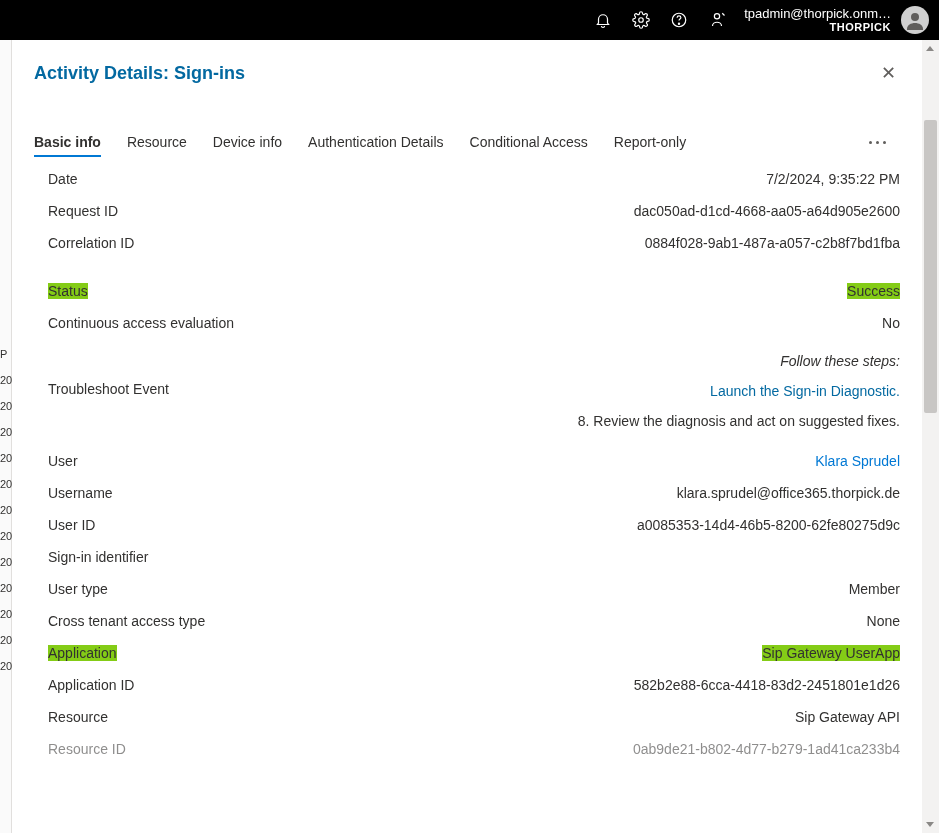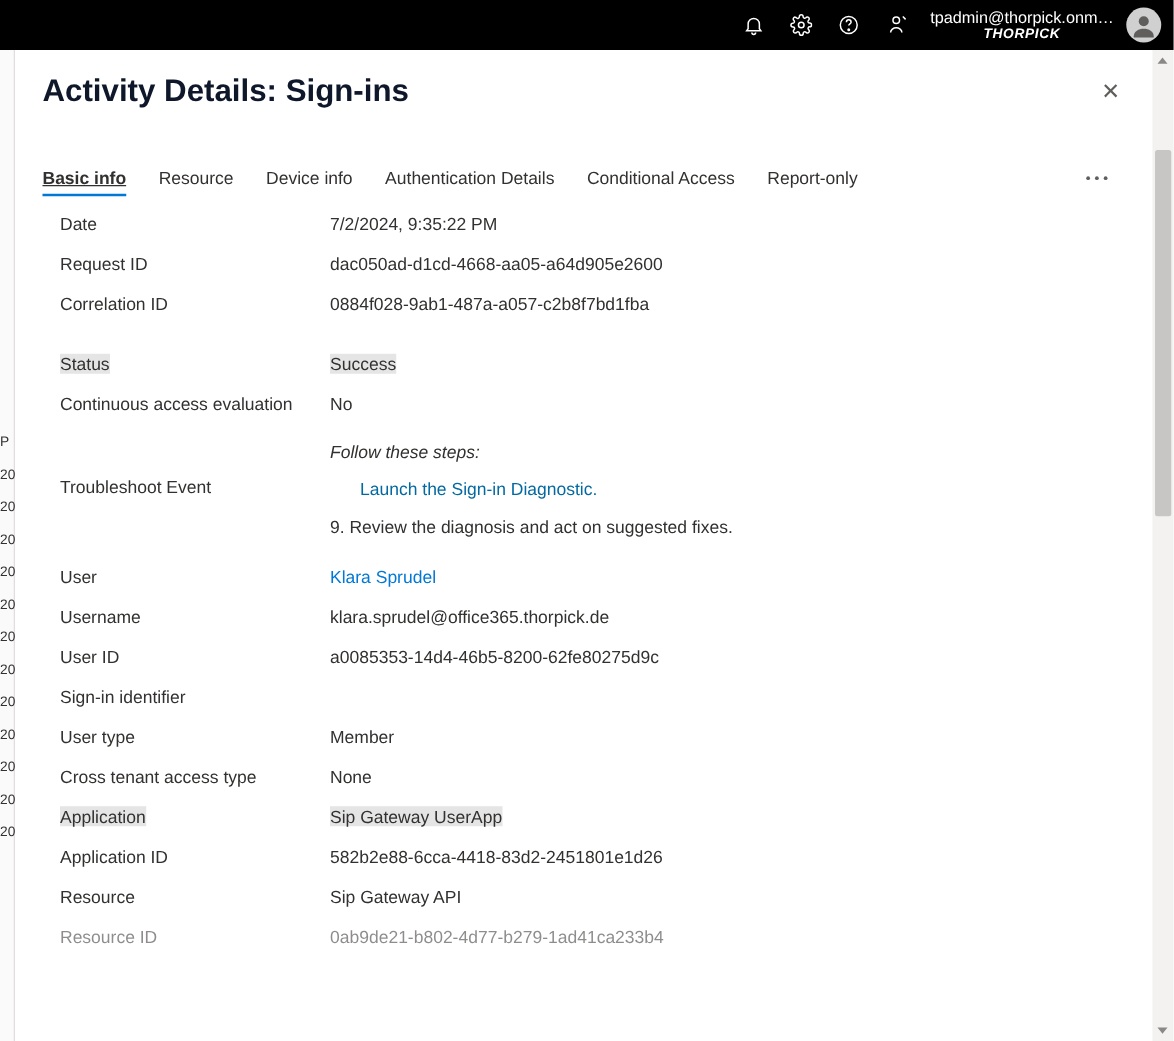--- a/index.html
+++ b/index.html
@@ -30,30 +30,28 @@
     justify-content: center;
     color: #ffffff;
   }
   .topbar .user-block {
     text-align: right;
     margin-left: 8px;
     display: flex;
     flex-direction: column;
     justify-content: center;
     line-height: 1.1;
-    align-items: center;
   }
   .topbar .user-email {
     font-size: 13px;
   }
   .topbar .user-tenant {
     font-size: 11px;
     font-weight: 700;
     letter-spacing: 0.5px;
-    font-style: italic;
   }
   .avatar {
     width: 28px;
     height: 28px;
     border-radius: 50%;
     background: #d0d0d0;
     margin-left: 10px;
     display: flex;
     align-items: center;
     justify-content: center;
@@ -118,23 +116,23 @@
     border-radius: 2px;
   }
 
   .panel-title-row {
     display: flex;
     align-items: center;
     margin-bottom: 40px;
     margin-top: 6px;
   }
   .panel-title {
-    font-size: 25px;
+    font-size: 18px;
     font-weight: 600;
-    color: #0f172a;
+    color: #0369a1;
     flex: 1;
   }
   .close-btn {
     font-size: 18px;
     color: #605e5c;
     cursor: pointer;
     padding: 4px;
   }
 
   .tabs {
@@ -148,21 +146,20 @@
     padding: 6px 0;
     margin-right: 26px;
     font-size: 14px;
     color: #323130;
     cursor: pointer;
     position: relative;
   }
   .tab.active {
     font-weight: 600;
     color: #323130;
-    text-decoration: underline;
   }
   .tab.active::after {
     content: "";
     position: absolute;
     left: 0;
     right: 0;
     bottom: -1px;
     height: 2px;
     background: #0078d4;
   }
@@ -194,27 +191,28 @@
     font-size: 14px;
   }
   .label {
     width: 216px;
     flex: 0 0 216px;
     color: #323130;
   }
   .value {
     flex: 1;
     color: #323130;
+    text-align: right;
   }
   .value.link {
     color: #0078d4;
     cursor: pointer;
   }
   .hl-inline {
-    background: #e5e5e5;
+    background: #84cc16;
     display: inline-block;
   }
 
   .troubleshoot-block {
     margin-top: 22px;
     margin-bottom: 24px;
   }
   .troubleshoot .steps {
     margin-bottom: 10px;
     font-style: italic;
@@ -335,21 +333,21 @@
         <div class="row">
           <div class="label">Continuous access evaluation</div>
           <div class="value">No</div>
         </div>
 
         <div class="row troubleshoot-block">
           <div class="label" style="padding-top:28px">Troubleshoot Event</div>
           <div class="value troubleshoot">
             <span class="steps">Follow these steps:</span>
             <span class="link-step">Launch the Sign-in Diagnostic.</span>
-            <span class="num-step">9. Review the diagnosis and act on suggested fixes.</span>
+            <span class="num-step">8. Review the diagnosis and act on suggested fixes.</span>
           </div>
         </div>
 
         <div class="row">
           <div class="label">User</div>
           <div class="value link">Klara Sprudel</div>
         </div>
         <div class="row">
           <div class="label">Username</div>
           <div class="value">klara.sprudel@office365.thorpick.de</div>

